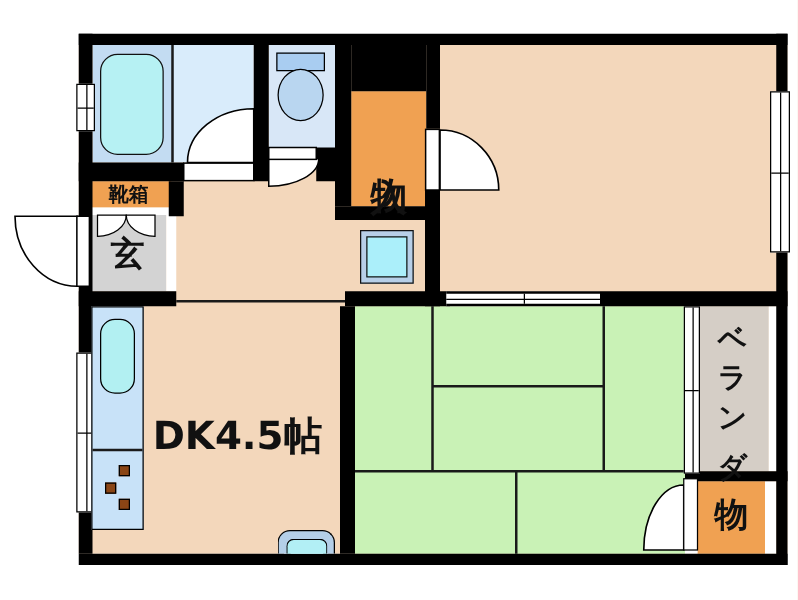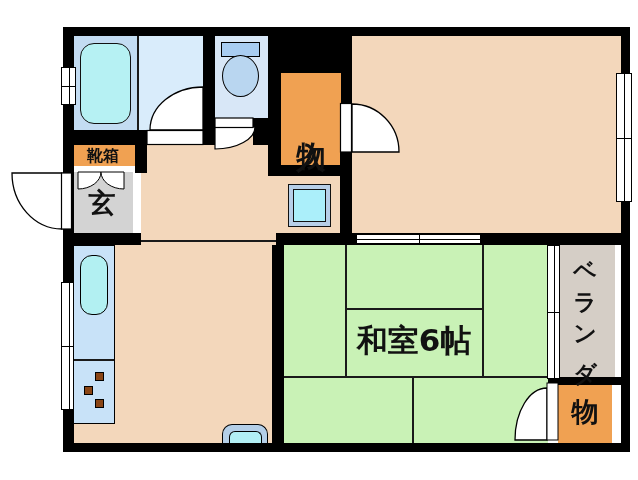--- a/index.html
+++ b/index.html
@@ -108,20 +108,20 @@
     <path d="M 215 127 L 255 127 A 40 22 0 0 1 215 149 Z" fill="#fff" stroke="#000" stroke-width="1.2"></path>
     <rect x="215" y="118" width="38" height="9.5" fill="#fff" stroke="#000" stroke-width="1.2"></rect>
     <path d="M 352 152 L 352 104 A 47 48 0 0 1 399 152 Z" fill="#fff" stroke="#000" stroke-width="1.3"></path>
     <rect x="340.5" y="103.5" width="11" height="48.5" fill="#fff" stroke="#000" stroke-width="1.2"></rect>
     <path d="M 547 440 L 547 388 A 32 52 0 0 0 515 440 Z" fill="#fff" stroke="#000" stroke-width="1.3"></path>
     <rect x="547" y="383" width="11" height="57" fill="#fff" stroke="#000" stroke-width="1"></rect>
     <path d="M 78 172 L 101 172 A 23 17 0 0 1 78 189 Z" fill="#fff" stroke="#000" stroke-width="1"></path>
     <path d="M 124 172 L 124 189 A 23 17 0 0 1 101 172 Z" fill="#fff" stroke="#000" stroke-width="1"></path>
   </svg>
 
-  <div class="abs lbl" style="left:414px;top:341px;transform:translate(-50%,-50%);font-size:31px;">和室6帖</div>
+  <div class="abs lbl" style="left:190px;top:349px;transform:translate(-50%,-50%);font-size:31px;">DK4.5帖</div>
   <div class="abs lbl vert" style="left:311px;top:119px;transform:translate(-50%,-50%);font-size:29px;line-height:1.0;">物入</div>
   <div class="abs lbl" style="left:103px;top:156px;transform:translate(-50%,-50%);font-size:16px;">靴箱</div>
   <div class="abs lbl" style="left:102px;top:203px;transform:translate(-50%,-50%);font-size:27px;">玄</div>
   <div class="abs lbl vert" style="left:586px;top:310px;transform:translate(-50%,-50%);font-size:23px;letter-spacing:7px;">ベランダ</div>
   <div class="abs lbl" style="left:585px;top:412px;transform:translate(-50%,-50%);font-size:27px;">物</div>
 
 </div>
 
 </body></html>

